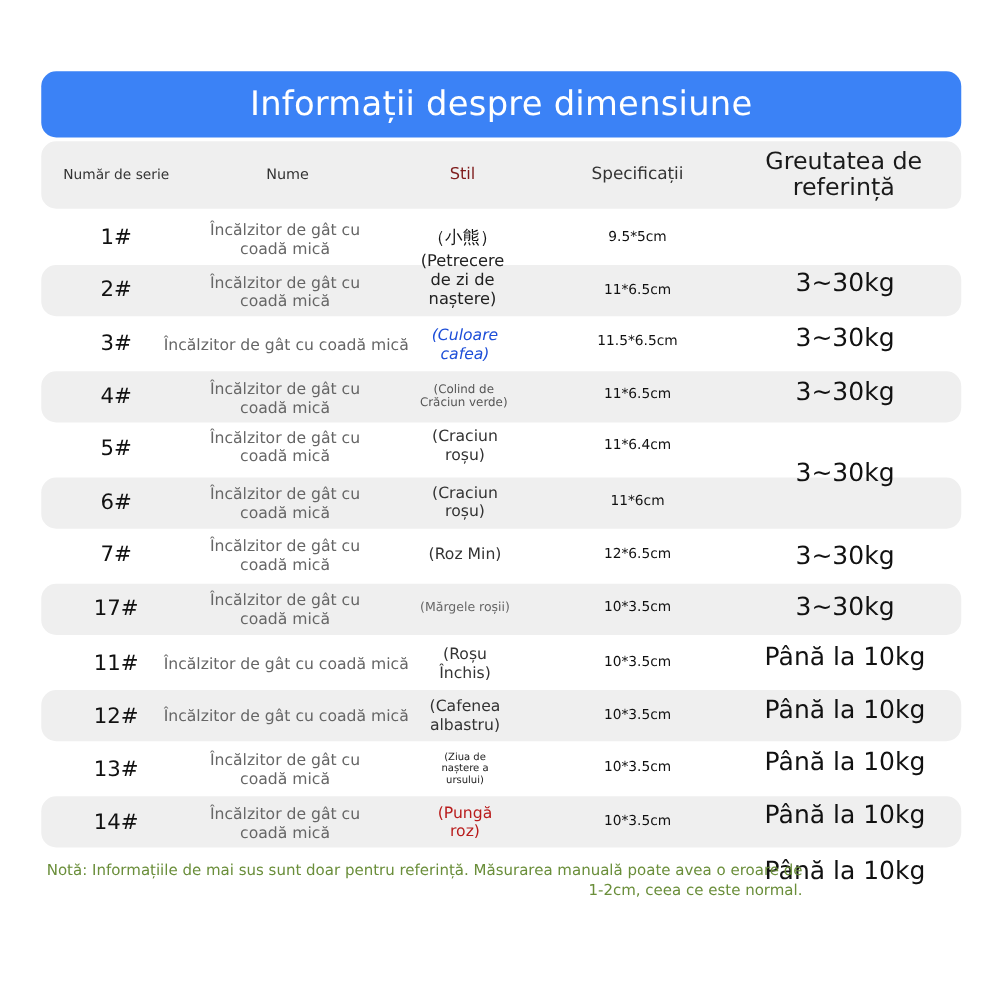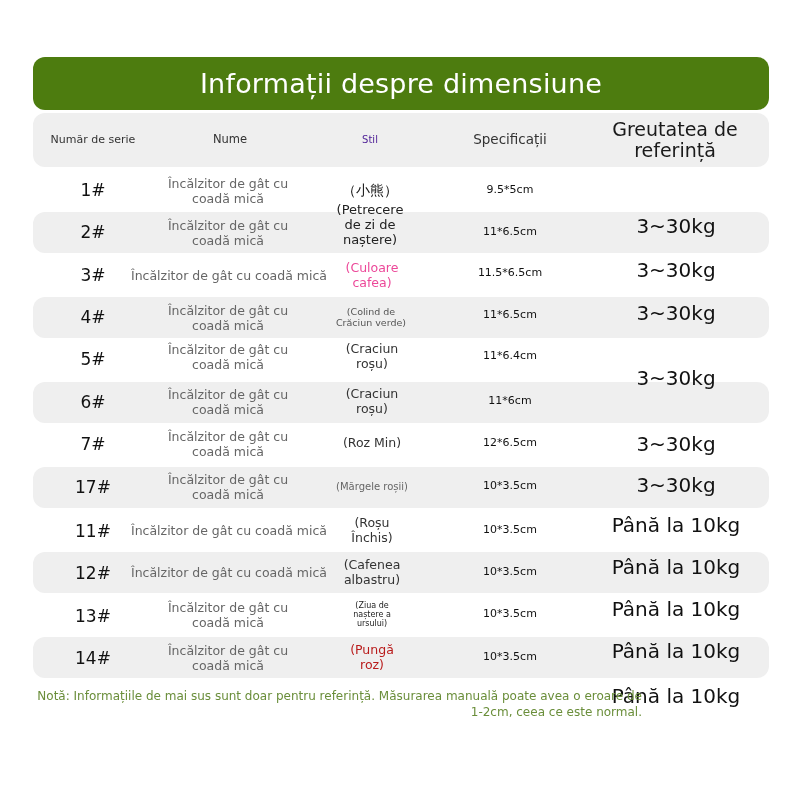--- a/index.html
+++ b/index.html
@@ -1,37 +1,37 @@
 <!DOCTYPE html>
 <html><head>
 <meta charset="utf-8">
 <style>
   * { box-sizing: border-box; margin: 0; padding: 0; }
   html, body { width: 800px; height: 800px; background: #ffffff; overflow: hidden; }
   body { position: relative; font-family: "DejaVu Sans", "Liberation Sans", sans-serif; color: #1a1a1a; }
 
   .title-bar {
     position: absolute; left: 33px; top: 57px; width: 736px; height: 53px;
-    background: #4d7c0f; border-radius: 12px;
+    background: #3b82f6; border-radius: 12px;
     display: flex; align-items: center; justify-content: center;
     color: #ffffff; font-size: 27px; letter-spacing: 0.2px;
   }
 
   .band {
     position: absolute; left: 33px; width: 736px; background: #efefef; border-radius: 12px;
   }
 
   .cell {
     position: absolute; display: flex; align-items: center; justify-content: center;
     text-align: center; line-height: 1.15;
   }
 
   .h-nr { font-size: 11px; color: #333; }
   .h-name { font-size: 11.5px; color: #333; }
-  .h-stil { font-size: 10px; color: #4c1d95; }
+  .h-stil { font-size: 13px; color: #7f1d1d; }
   .h-spec { font-size: 13.5px; color: #333; }
   .h-weight { font-size: 19px; color: #1a1a1a; line-height: 1.12; }
 
   .c-nr { font-size: 17px; color: #111; }
   .c-name { font-size: 12.5px; color: #666; line-height: 1.2; }
   .c-stil { color: #555; }
   .c-spec { font-size: 11px; color: #111; }
   .c-weight { font-size: 20px; color: #111; margin-top: 36px; }
 
   .note {
@@ -70,21 +70,21 @@
   <div class="cell c-nr" style="left:58px;top:212px;width:70px;height:41px;">2#</div>
   <div class="cell c-name" style="left:163px;top:212px;width:130px;height:41px;">Încălzitor de gât cu coadă mică</div>
   <div class="cell c-stil" style="left:333px;top:212px;width:74px;height:27px;font-size:13px;color:#222;">(Petrecere de zi de naștere)</div>
   <div class="cell c-spec" style="left:450px;top:212px;width:120px;height:41px;">11*6.5cm</div>
   <div class="cell c-weight" style="left:590px;top:214px;width:172px;height:41px;">3~30kg</div>
 </div>
 
 <div>
   <div class="cell c-nr" style="left:58px;top:255px;width:70px;height:41px;">3#</div>
   <div class="cell c-name" style="left:125px;top:255px;width:208px;height:41px;white-space:nowrap;">Încălzitor de gât cu coadă mică</div>
-  <div class="cell c-stil" style="left:335px;top:255px;width:74px;height:41px;font-size:12.5px;color:#ec4899;">(Culoare cafea)</div>
+  <div class="cell c-stil" style="left:335px;top:255px;width:74px;height:41px;font-size:12.5px;color:#1d4ed8;font-style:italic;">(Culoare cafea)</div>
   <div class="cell c-spec" style="left:450px;top:253px;width:120px;height:41px;">11.5*6.5cm</div>
   <div class="cell c-weight" style="left:590px;top:257px;width:172px;height:41px;">3~30kg</div>
 </div>
 
 <div>
   <div class="cell c-nr" style="left:58px;top:297px;width:70px;height:41px;">4#</div>
   <div class="cell c-name" style="left:163px;top:297px;width:130px;height:41px;">Încălzitor de gât cu coadă mică</div>
   <div class="cell c-stil" style="left:328px;top:297px;width:86px;height:41px;font-size:9.5px;color:#555;">(Colind de Crăciun verde)</div>
   <div class="cell c-spec" style="left:450px;top:295px;width:120px;height:41px;">11*6.5cm</div>
 

